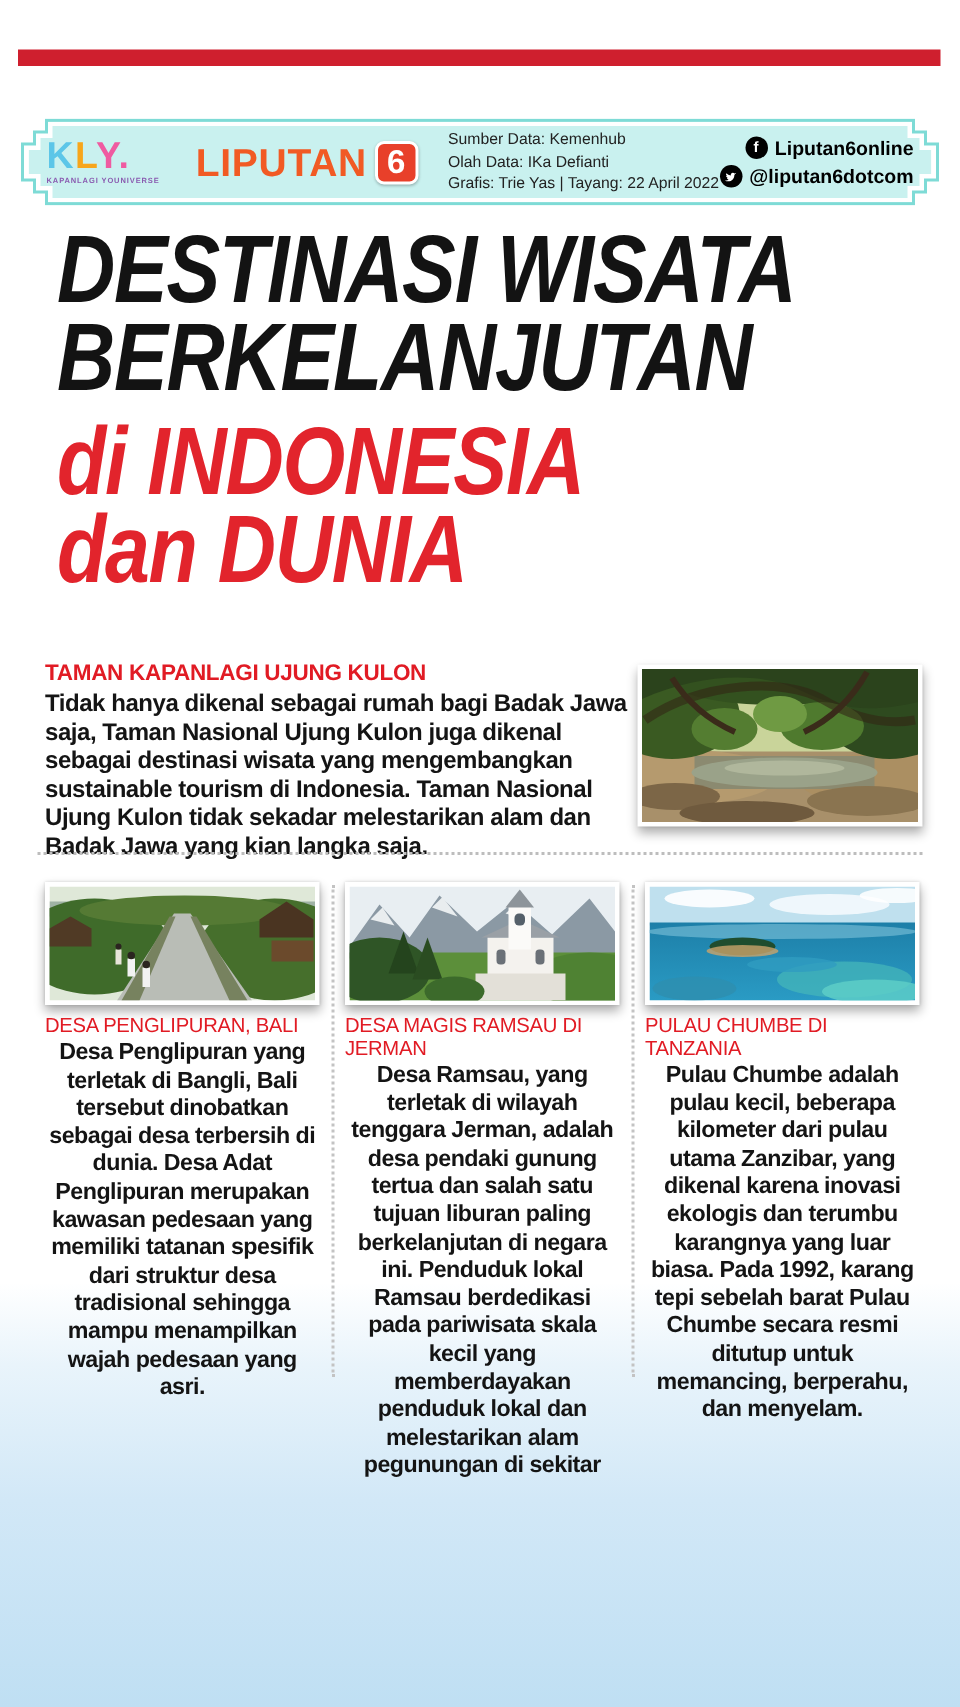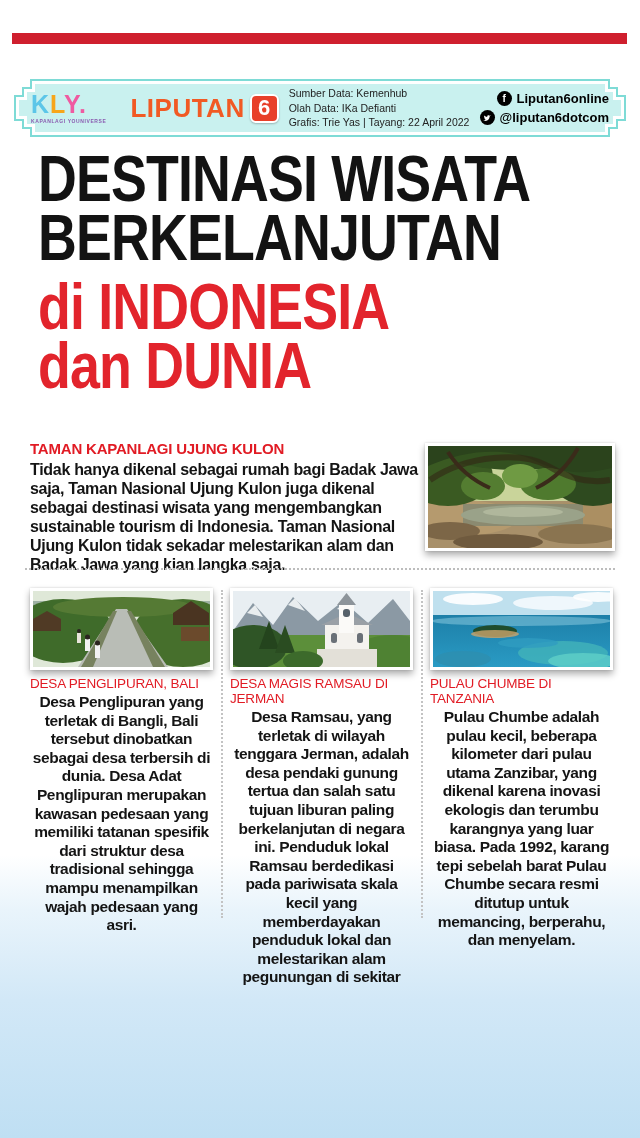--- a/index.html
+++ b/index.html
@@ -28,30 +28,30 @@
   .kly-letters { font-size:25px; font-weight:900; letter-spacing:1px; }
   .kly-tag { font-size:5px; color:#8a5bb0; letter-spacing:0.6px; white-space:nowrap; margin-top:2px; font-weight:bold; }
   .kly-k{color:#5cc6e8;} .kly-l{color:#f7a61b;} .kly-y{color:#ef5ba1;}
 
   .brand { display:flex; align-items:center; margin-left:24px; }
   .brand-word { color:#f15a24; font-weight:900; font-size:26px; letter-spacing:0.5px; }
   .brand-badge { width:29px; height:29px; margin-left:5px; background:#e8402a; border:2px solid #ffffff;
     border-radius:6px; color:#ffffff; font-weight:900; font-size:22px; display:flex; align-items:center;
     justify-content:center; box-shadow:0 1px 2px rgba(0,0,0,.25); }
 
-  .credits { margin-left:10px; font-size:10.5px; color:#222; line-height:1.4; }
+  .credits { margin-left:20px; font-size:10.5px; color:#222; line-height:1.4; }
 
   .social { margin-left:auto; display:flex; flex-direction:column; align-items:flex-end; gap:4px; }
   .social-row { display:flex; align-items:center; gap:5px; font-weight:bold; font-size:13px; color:#000; }
   .soc-ic { width:15px; height:15px; border-radius:50%; background:#000; color:#fff; display:flex;
     align-items:center; justify-content:center; font-size:10px; font-weight:bold; flex:0 0 15px; }
   .soc-ic svg { width:10px; height:10px; display:block; }
 
   
-  .title { position:absolute; left:38px; top:150px; }
+  .title { position:absolute; left:38px; top:150px;font-style:italic; }
   .t-line { font-weight:700; font-size:64px; line-height:59px; color:#131313; white-space:nowrap;
     transform:scaleX(0.84); transform-origin:0 50%; letter-spacing:-1px; }
   .t-red { color:#e2242c; }
   .t-gap { margin-top:10px; }
 
   
   .intro { position:absolute; left:30px; top:440px; width:585px; }
   .sec-h { color:#e11b24; font-weight:800; font-size:15px; letter-spacing:-0.2px; }
   .intro-body { width:398px; font-size:16px; font-weight:700; line-height:19px; color:#141414;
     letter-spacing:-0.3px; margin-top:3px; }

